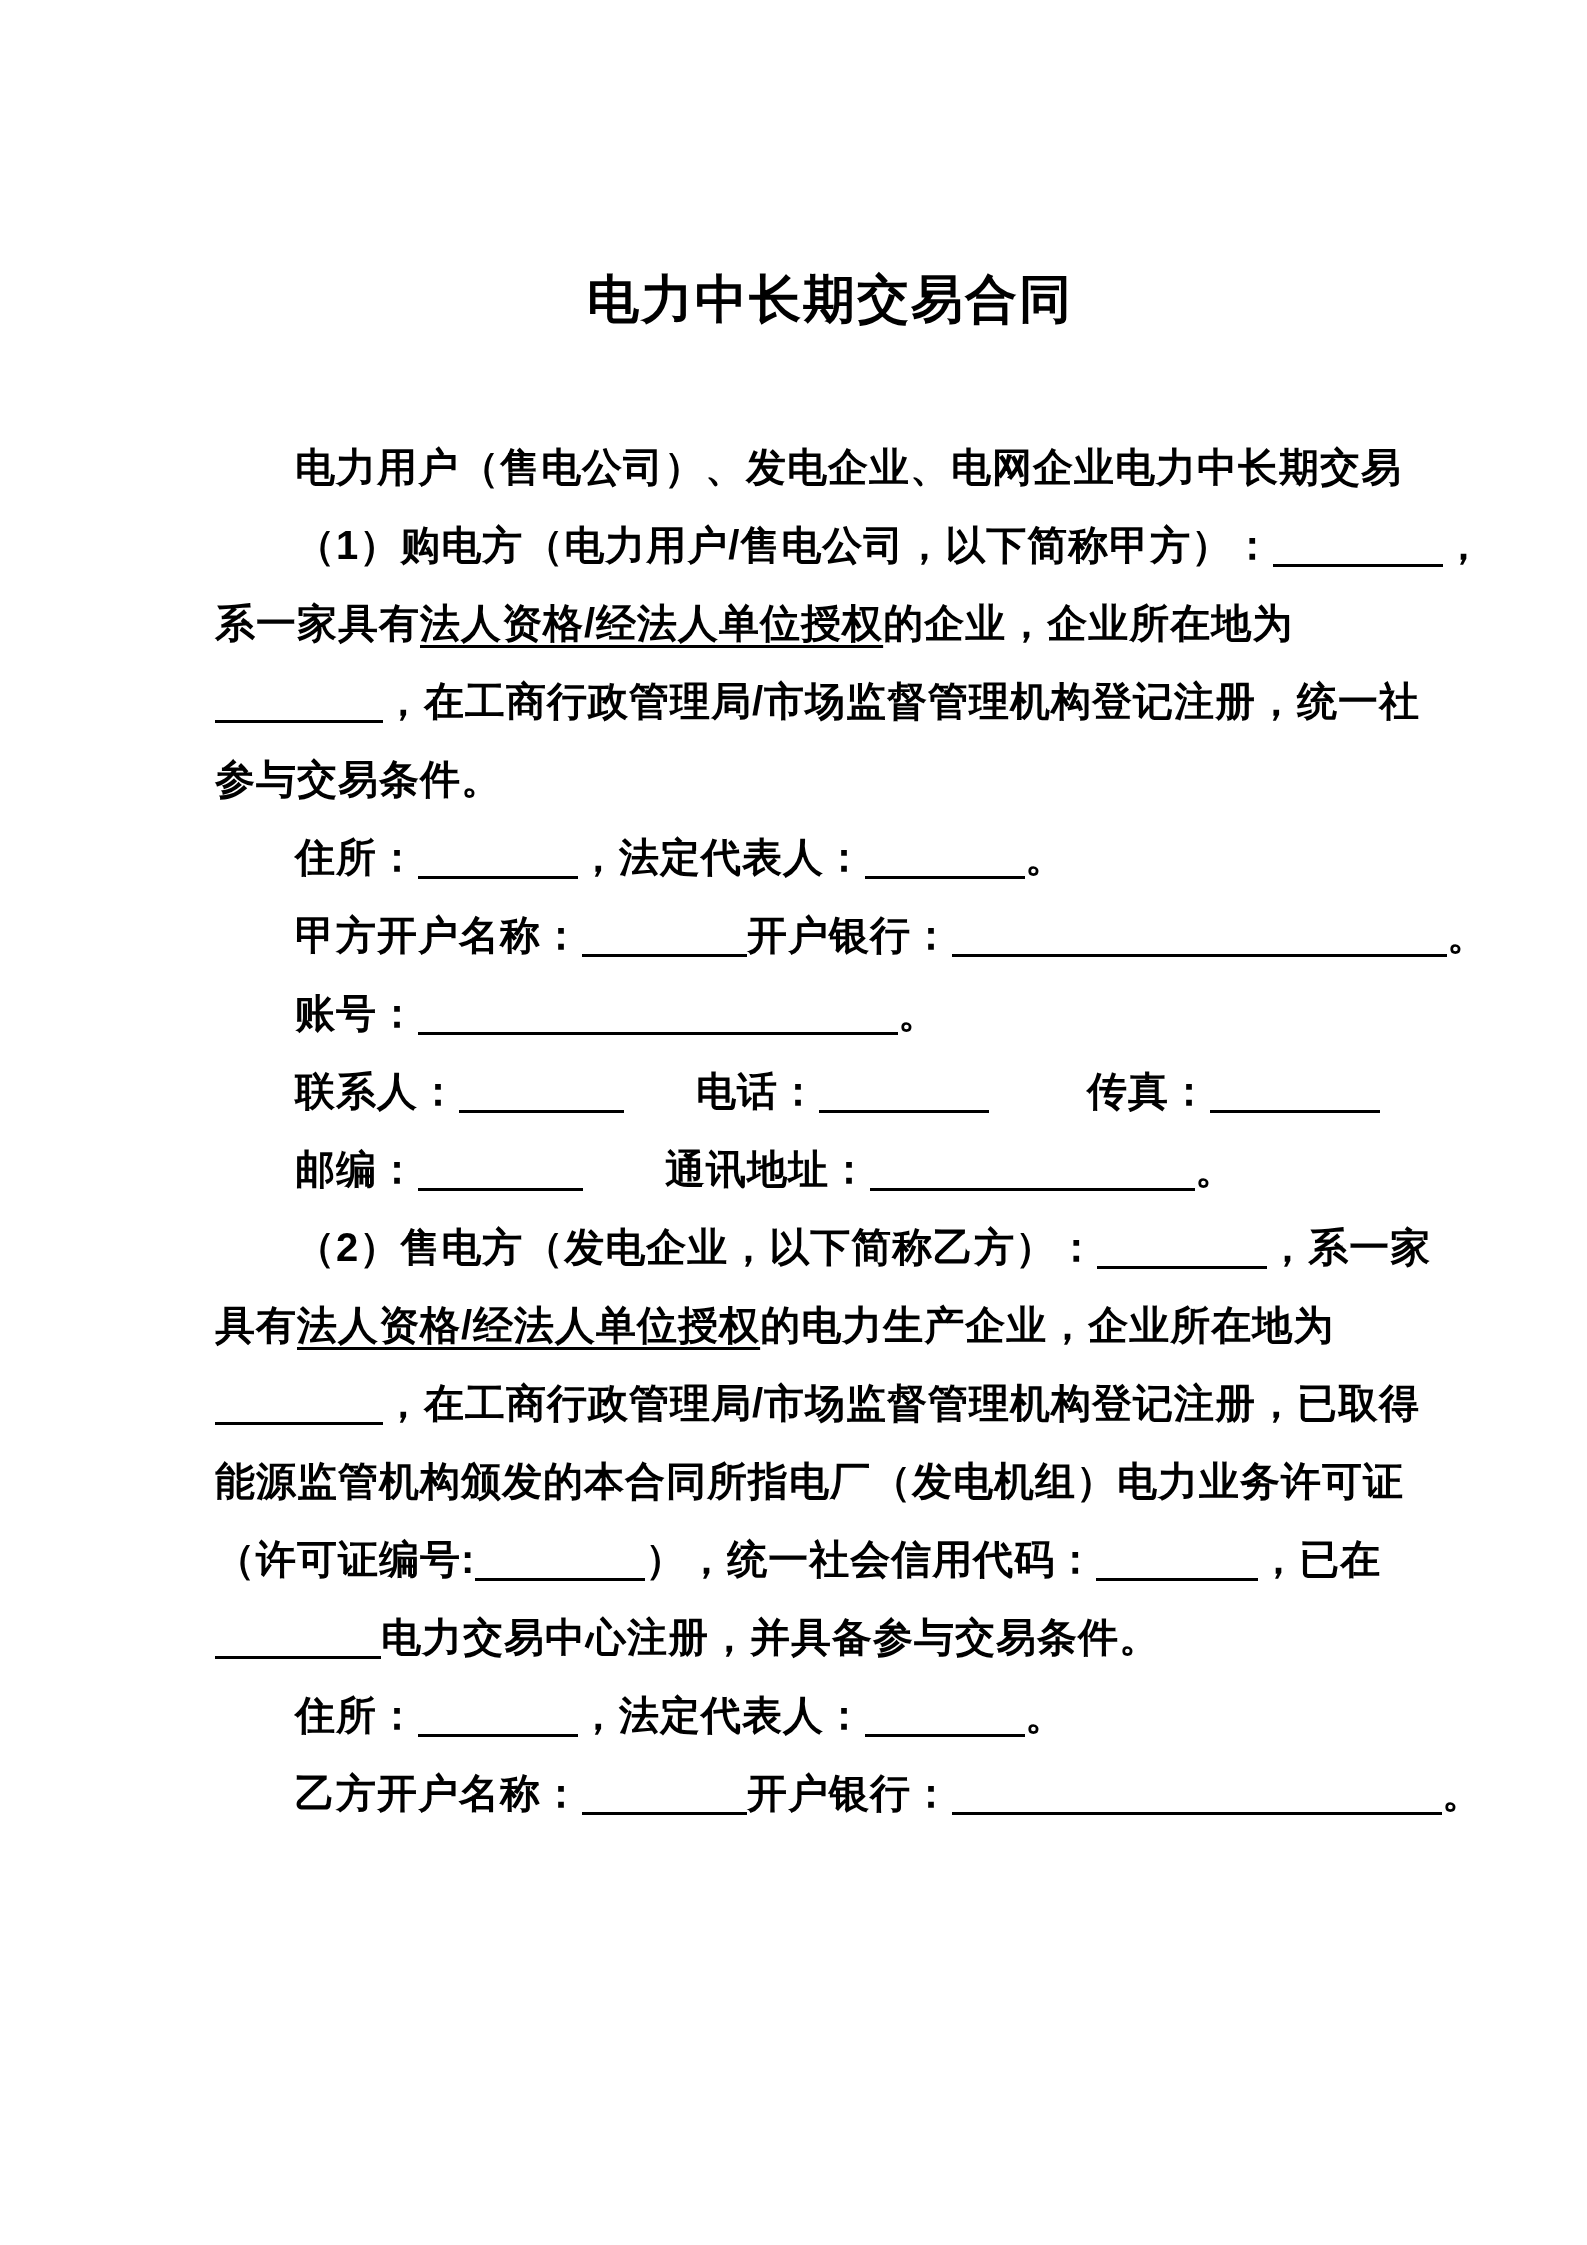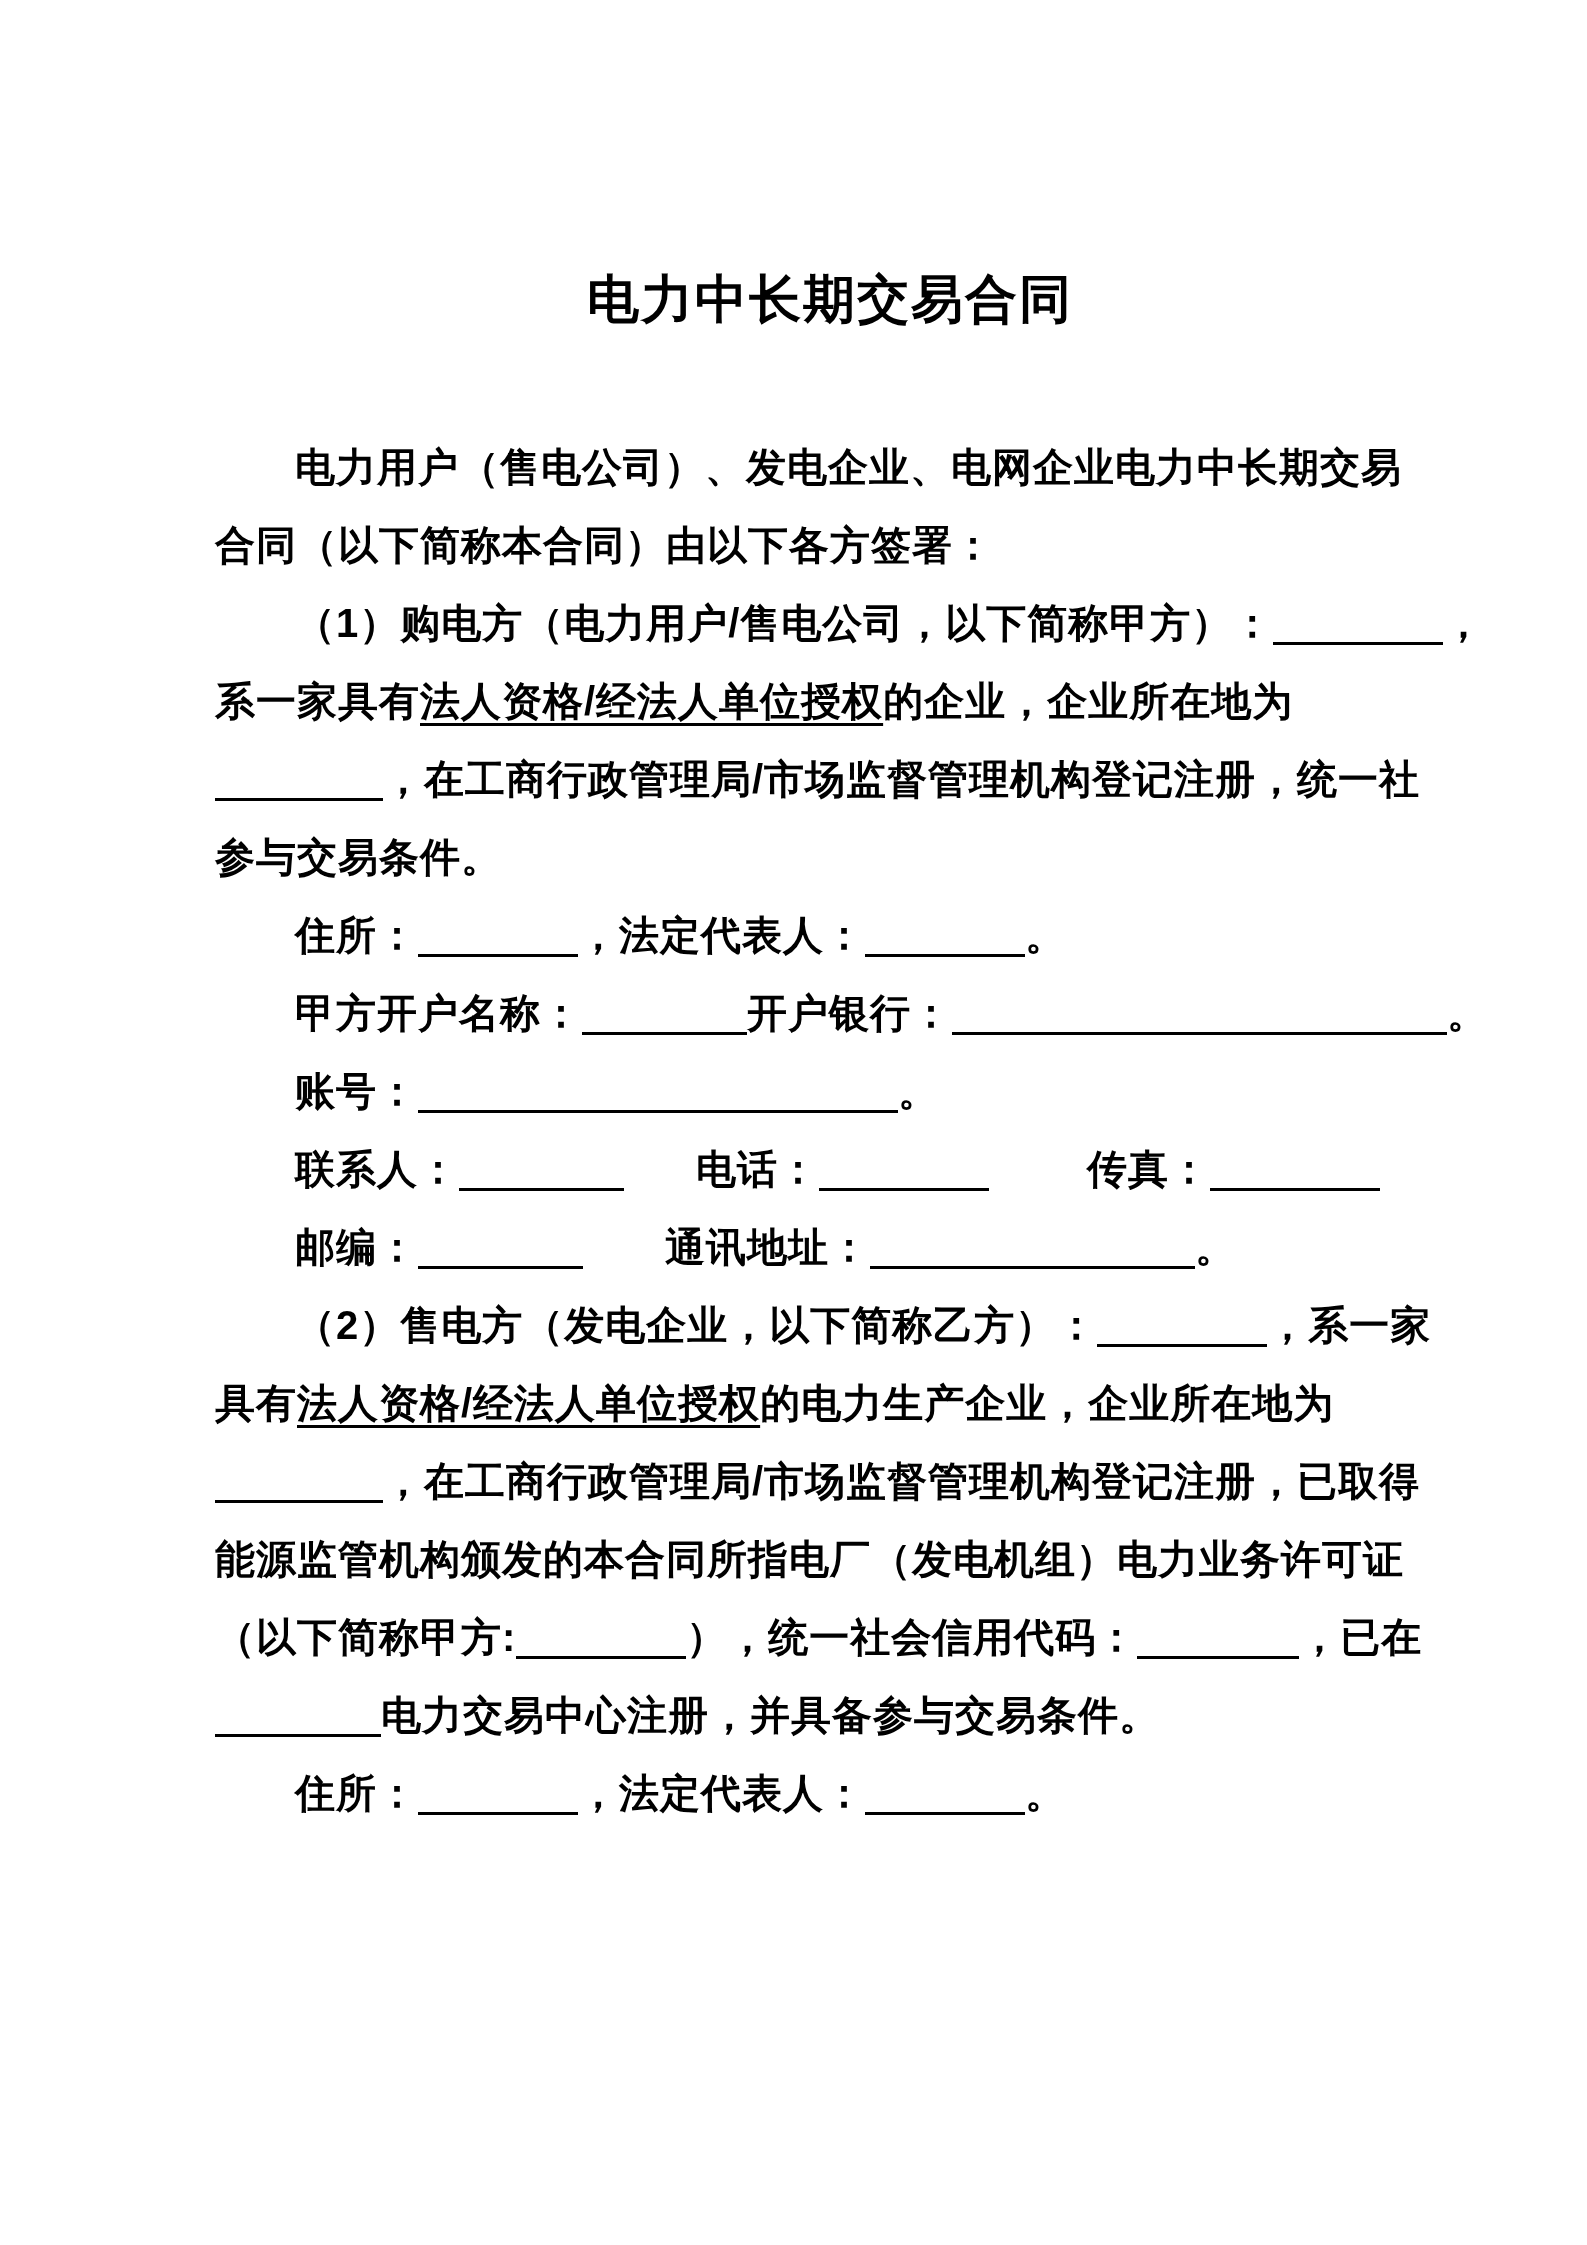--- a/index.html
+++ b/index.html
@@ -73,33 +73,32 @@
     color: #000000;
   }
 </style>
 </head>
 <body>
 
 <div class="page">
   <h1 class="doc-title">电力中长期交易合同</h1>
   <div class="doc-lines" id="doc-lines">
       <div class="line indent"><span class="seg-text">电力用户（售电公司）、发电企业、电网企业电力中长期交易</span></div>
-      <div class="line"><span class="seg-text">合同（以下简称本合同）由以下各方签署：</span></div>
       <div class="line indent"><span class="seg-text">（1）购电方（电力用户/售电公司，以下简称甲方）：</span><span class="blank" style="width: 170px;"></span><span class="seg-text">，</span></div>
       <div class="line"><span class="seg-text">系一家具有</span><span class="uline">法人资格/经法人单位授权</span><span class="seg-text">的企业，企业所在地为</span></div>
       <div class="line"><span class="blank" style="width: 168px;"></span><span class="seg-text">，在工商行政管理局/市场监督管理机构登记注册，统一社</span></div>
       <div class="line"><span class="seg-text">参与交易条件。</span></div>
       <div class="line indent"><span class="seg-text">住所：</span><span class="blank" style="width: 160px;"></span><span class="seg-text">，法定代表人：</span><span class="blank" style="width: 160px;"></span><span class="seg-text">。</span></div>
       <div class="line indent"><span class="seg-text">甲方开户名称：</span><span class="blank" style="width: 165px;"></span><span class="seg-text">开户银行：</span><span class="blank" style="width: 495px;"></span><span class="seg-text">。</span></div>
       <div class="line indent"><span class="seg-text">账号：</span><span class="blank" style="width: 480px;"></span><span class="seg-text">。</span></div>
       <div class="line indent"><span class="seg-text">联系人：</span><span class="blank" style="width: 165px;"></span><span class="gap" style="width: 72px;"></span><span class="seg-text">电话：</span><span class="blank" style="width: 170px;"></span><span class="gap" style="width: 98px;"></span><span class="seg-text">传真：</span><span class="blank" style="width: 170px;"></span></div>
       <div class="line indent"><span class="seg-text">邮编：</span><span class="blank" style="width: 165px;"></span><span class="gap" style="width: 82px;"></span><span class="seg-text">通讯地址：</span><span class="blank" style="width: 325px;"></span><span class="seg-text">。</span></div>
       <div class="line indent"><span class="seg-text">（2）售电方（发电企业，以下简称乙方）：</span><span class="blank" style="width: 170px;"></span><span class="seg-text">，系一家</span></div>
       <div class="line"><span class="seg-text">具有</span><span class="uline">法人资格/经法人单位授权</span><span class="seg-text">的电力生产企业，企业所在地为</span></div>
       <div class="line"><span class="blank" style="width: 168px;"></span><span class="seg-text">，在工商行政管理局/市场监督管理机构登记注册，已取得</span></div>
       <div class="line"><span class="seg-text">能源监管机构颁发的本合同所指电厂（发电机组）电力业务许可证</span></div>
-      <div class="line"><span class="seg-text">（以下简称甲方:</span><span class="blank" style="width: 170px;"></span><span class="seg-text">），统一社会信用代码：</span><span class="blank" style="width: 162px;"></span><span class="seg-text">，已在</span></div>
+      <div class="line"><span class="seg-text">（许可证编号:</span><span class="blank" style="width: 170px;"></span><span class="seg-text">），统一社会信用代码：</span><span class="blank" style="width: 162px;"></span><span class="seg-text">，已在</span></div>
       <div class="line"><span class="blank" style="width: 166px;"></span><span class="seg-text">电力交易中心注册，并具备参与交易条件。</span></div>
       <div class="line indent"><span class="seg-text">住所：</span><span class="blank" style="width: 160px;"></span><span class="seg-text">，法定代表人：</span><span class="blank" style="width: 160px;"></span><span class="seg-text">。</span></div>
       <div class="line indent"><span class="seg-text">乙方开户名称：</span><span class="blank" style="width: 165px;"></span><span class="seg-text">开户银行：</span><span class="blank" style="width: 490px;"></span><span class="seg-text">。</span></div>
     </div>
   <div class="page-number">1</div>
 </div>
 
 </body></html>

